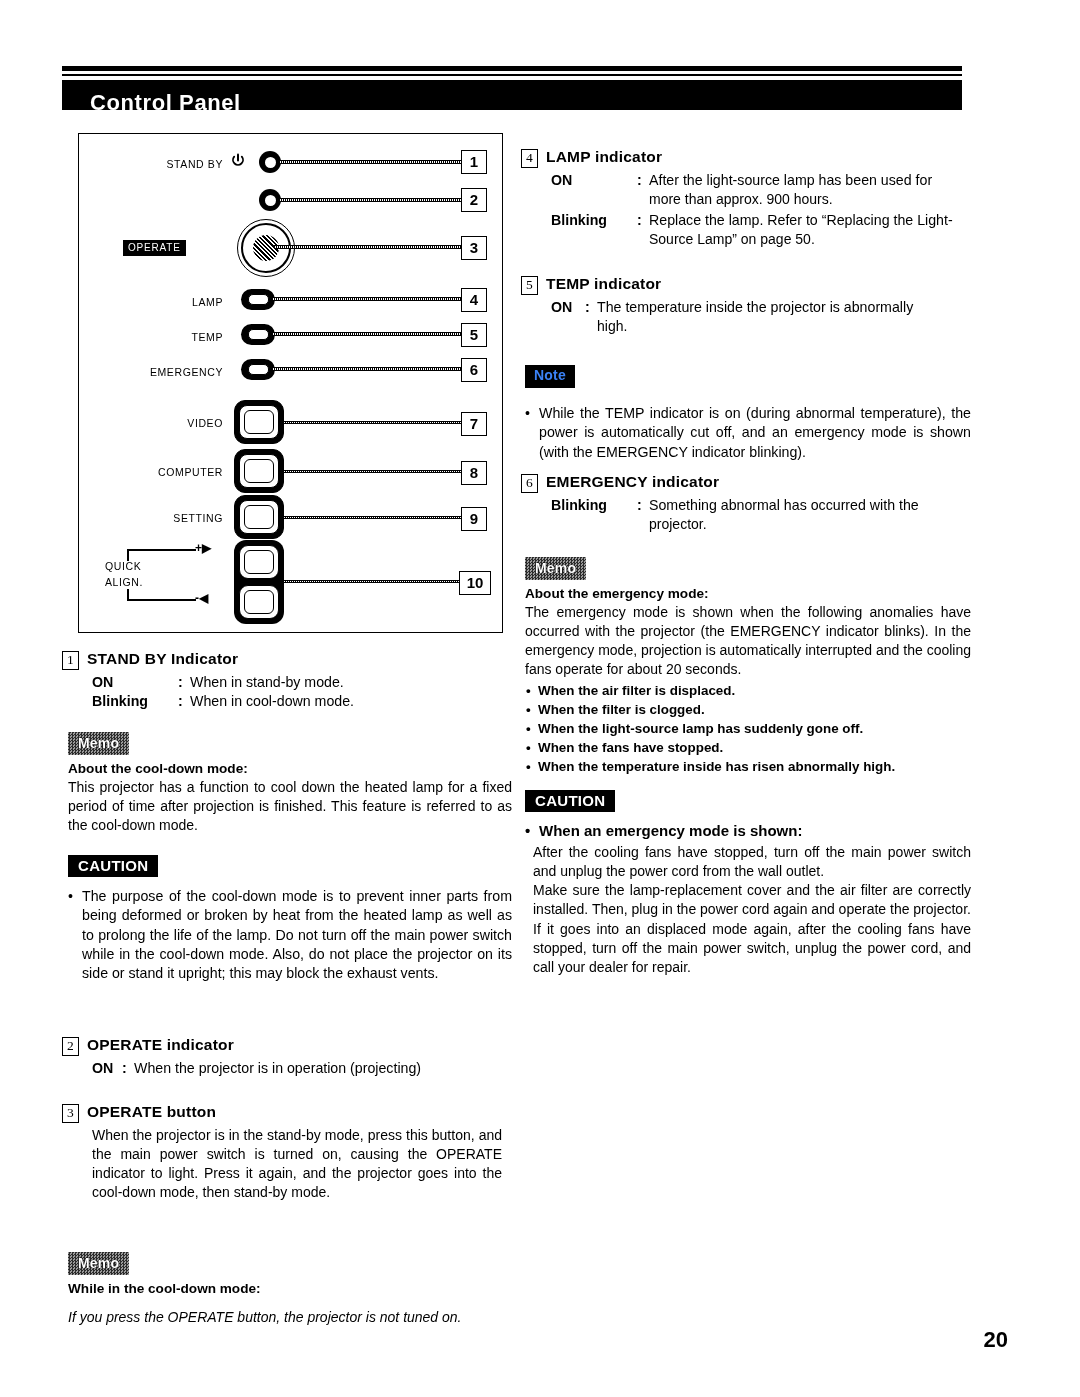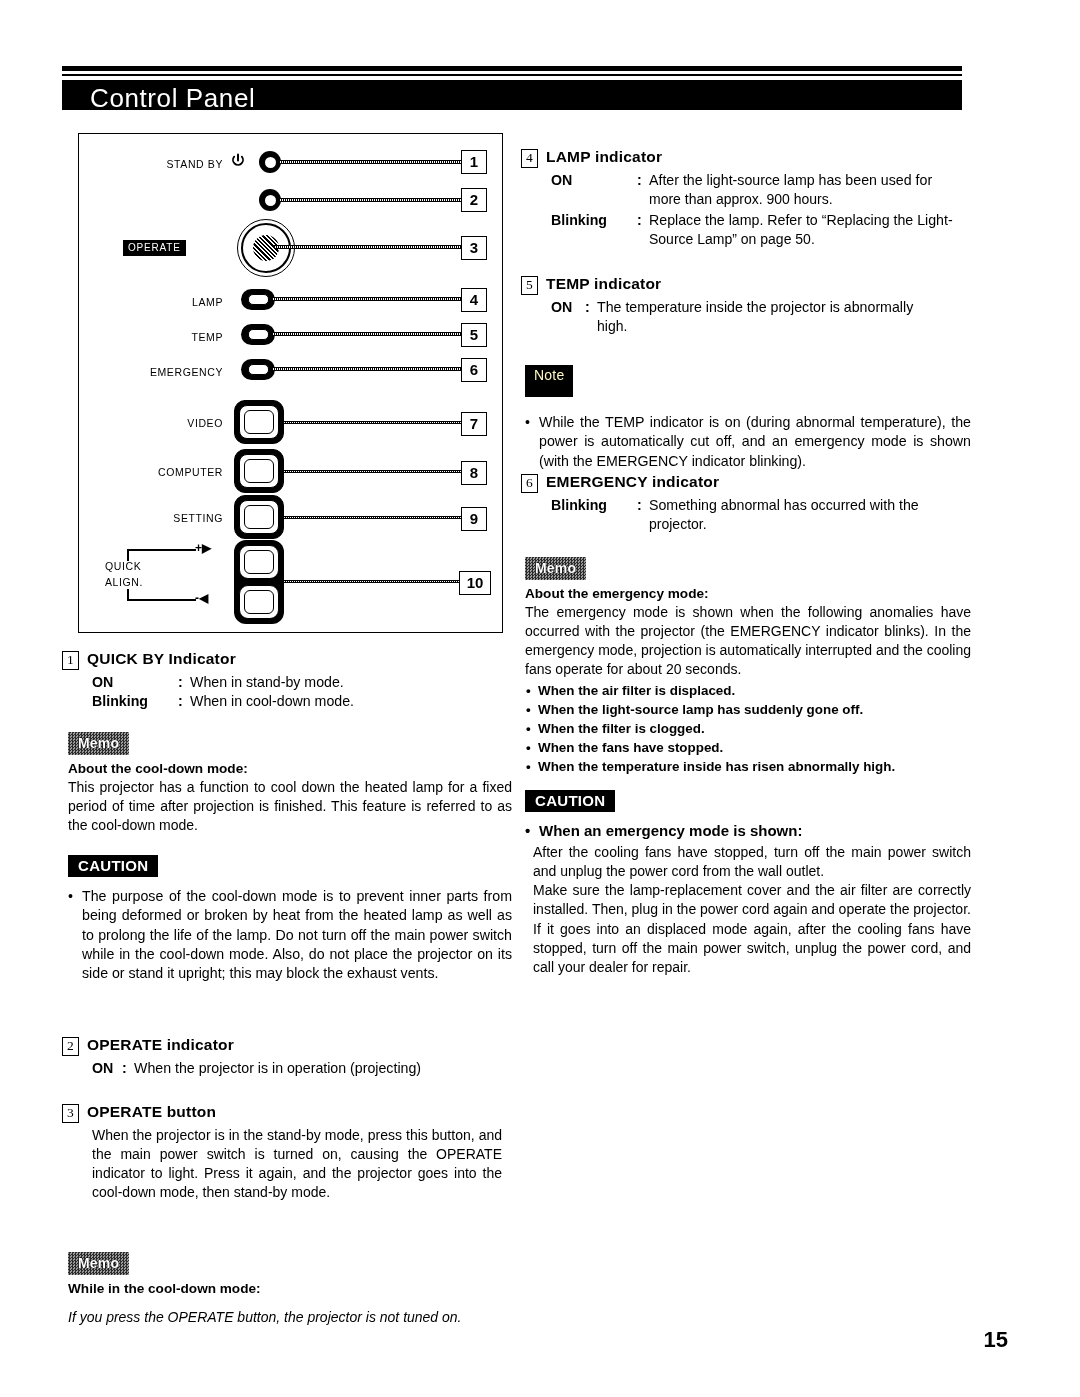--- a/index.html
+++ b/index.html
@@ -21,22 +21,22 @@
   }
   .rule-group { position:absolute; left:62px; top:66px; width:900px; }
   .rule-thick { height:5px; background:#000; }
   .rule-gap   { height:3px; background:#fff; }
   .rule-thin  { height:2px; background:#000; }
   .section-bar {
     position:absolute; left:62px; top:80px; width:900px; height:30px;
     background:#000;
   }
   .section-bar span {
-    position:absolute; left:28px; top:3px;
-    color:#fff; font-size:26px; font-weight:normal; letter-spacing:.6px;
+    position:absolute; left:28px; top:10px;
+    color:#fff; font-size:22px; font-weight:bold; letter-spacing:.6px;
   }
 
   
   .diagram {
     position:absolute; left:78px; top:133px; width:425px; height:500px;
     border:1.5px solid #000; background:#fff;
   }
   .dlabel {
     position:absolute; font-size:10.5px; letter-spacing:.6px;
     text-align:right; white-space:nowrap;
@@ -140,22 +140,22 @@
   .defrow .k { font-weight:bold; flex:0 0 auto; }
   .defrow .c { flex:0 0 auto; font-weight:bold; }
   .defrow .v { flex:1 1 auto; }
   .indent-1 { padding-left:30px; }
 
   .body {
     font-size:14px; line-height:1.36; text-align:justify;
   }
 
   .badge-note {
-    display:inline-block; background:#000; color:#fef9c3;
-    font-size:14px; font-weight:normal; padding:2px 9px 14px;
+    display:inline-block; background:#000; color:#3b82f6;
+    font-size:14px; font-weight:bold; padding:2px 9px 5px;
     letter-spacing:.2px;
   }
   .badge-memo {
     display:inline-block; position:relative;
     font-size:14px; font-weight:bold; padding:3px 10px 4px;
     color:#fff; letter-spacing:.2px;
     background:
       repeating-conic-gradient(#2b2b2b 0% 25%, #9a9a9a 0% 50%) 0 0/3px 3px;
     text-shadow:0 0 1px #000, 0 0 2px #000;
   }
@@ -273,21 +273,21 @@
 
     <div class="lead thin" style="left:204px; top:446px; width:180px;"></div>
     <div class="callout wide" style="left:380px; top:437px;">10</div>
   </div>
 
   <div class="col col-left">
 
     <div class="blk" style="top:650px; left:0;">
       <div class="hd">
         <span class="numbox">1</span>
-        <span>QUICK BY Indicator</span>
+        <span>STAND BY Indicator</span>
       </div>
       <div class="defrow indent-1">
         <span class="k" style="width:86px;">ON</span>
         <span class="c" style="width:12px;">:</span>
         <span class="v">When in stand-by mode.</span>
       </div>
       <div class="defrow indent-1">
         <span class="k" style="width:86px;">Blinking</span>
         <span class="c" style="width:12px;">:</span>
         <span class="v">When in cool-down mode.</span>
@@ -383,31 +383,31 @@
       </div>
       <div class="body" style="padding-left:128px;">projector.</div>
     </div>
 
     <div class="blk" style="top:557px; left:4px; width:446px;">
       <span class="badge-memo">Memo</span>
       <div class="sub-bold">About the emergency mode:</div>
       <div class="body" style="margin-top:2px;">The emergency mode is shown when the following anomalies have occurred with the projector (the EMERGENCY indicator blinks). In the emergency mode, projection is automatically interrupted and the cooling fans operate for about 20 seconds.</div>
       <ul class="bullets">
         <li>When the air filter is displaced.</li>
+        <li>When the filter is clogged.</li>
         <li>When the light-source lamp has suddenly gone off.</li>
-        <li>When the filter is clogged.</li>
         <li>When the fans have stopped.</li>
         <li>When the temperature inside has risen abnormally high.</li>
       </ul>
     </div>
 
     <div class="blk" style="top:790px; left:4px; width:446px;">
       <span class="badge-caution">CAUTION</span>
       <div class="bullet-para" style="margin-top:9px; font-weight:bold; font-size:15px;">When an emergency mode is shown:</div>
       <div class="body" style="padding-left:8px; margin-top:2px;">After the cooling fans have stopped, turn off the main power switch and unplug the power cord from the wall outlet.</div>
       <div class="body" style="padding-left:8px;">Make sure the lamp-replacement cover and the air filter are correctly installed. Then, plug in the power cord again and operate the projector.</div>
       <div class="body" style="padding-left:8px;">If it goes into an displaced mode again, after the cooling fans have stopped, turn off the main power switch, unplug the power cord, and call your dealer for repair.</div>
     </div>
   </div>
 
-  <div class="page-num">15</div>
+  <div class="page-num">20</div>
 
 </div>
 
 </body></html>

